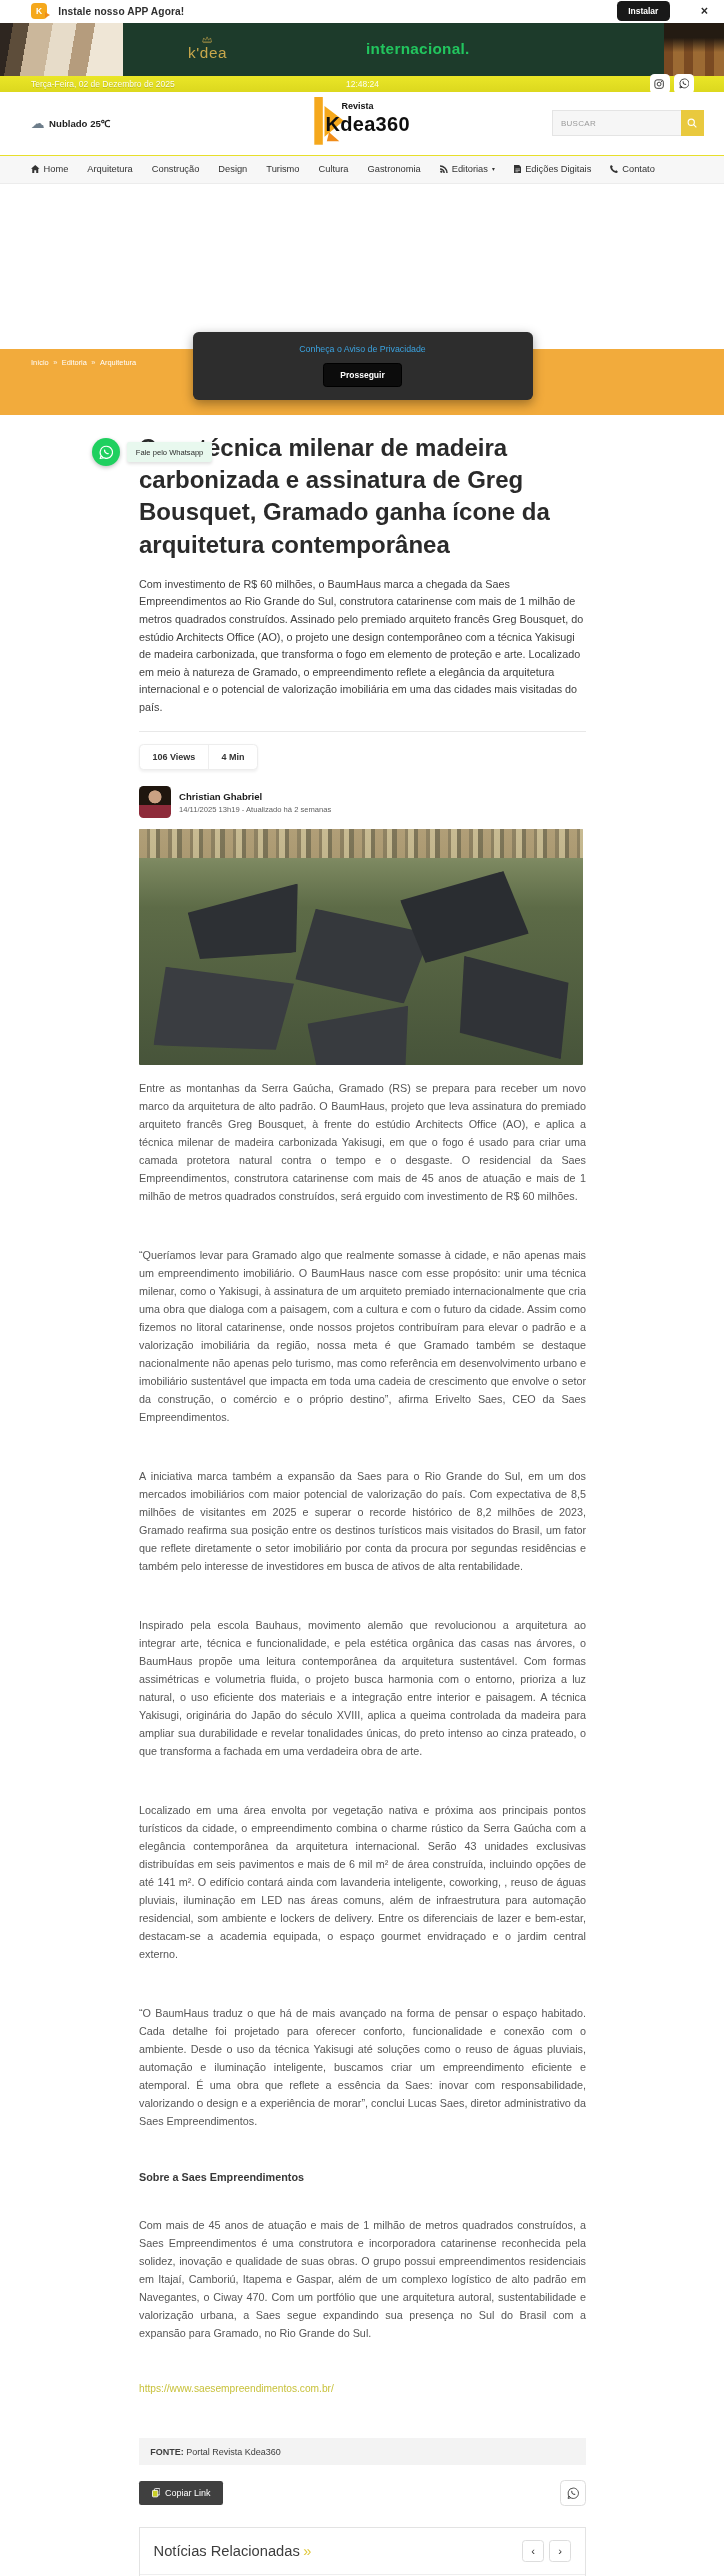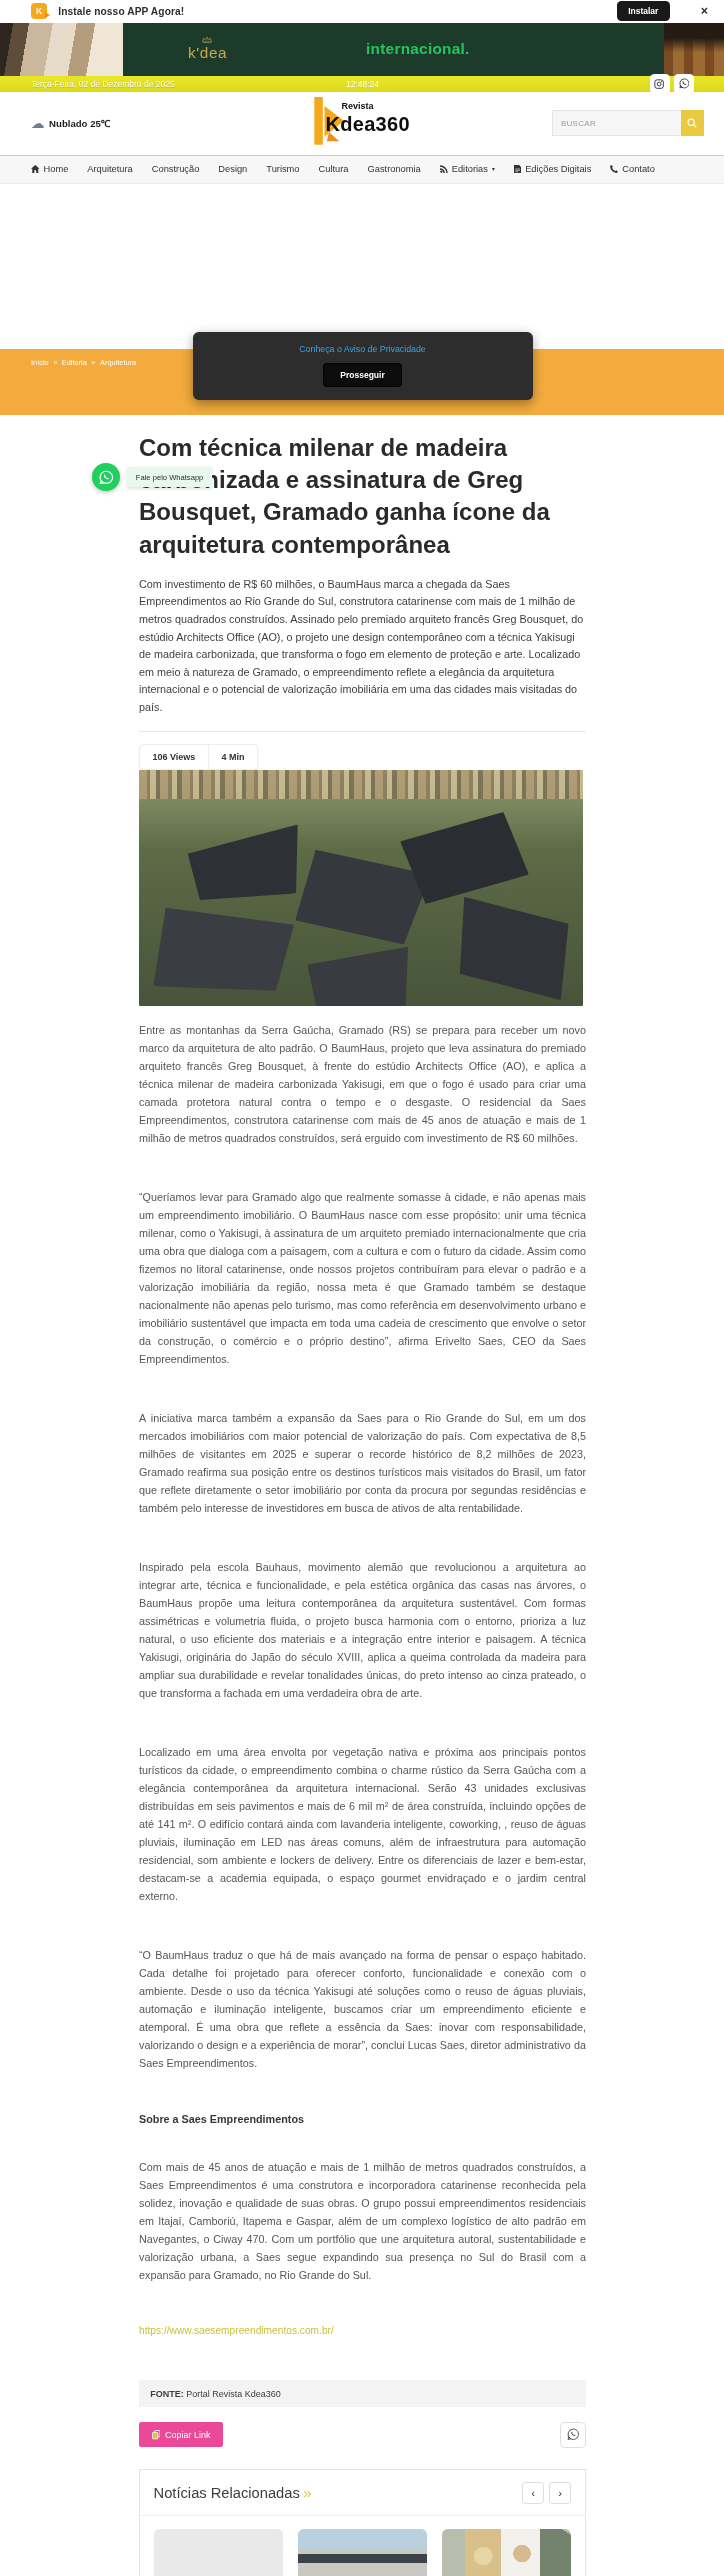--- a/index.html
+++ b/index.html
@@ -62,21 +62,21 @@
   .breadcrumb { position:absolute; left:31px; top:9px; display:flex; gap:4.5px; font-size:7.4px; color:#fff; font-weight:500; }
   .crumb { cursor:pointer; }
   .crumb-sep { opacity:.85; }
   .watermark { position:absolute; left:50%; top:52%; transform:translate(-50%,-50%); font-size:20.4px; font-weight:700; letter-spacing:1.1px; color:rgba(255,255,255,.5); text-transform:uppercase; }
   .cookie-dialog { position:absolute; left:50%; transform:translateX(-50%); top:-17px; width:340px; background:#2d2d2d; border-radius:5.7px; padding:11.3px 19px 12.5px; text-align:center; z-index:60; box-shadow:0 3.4px 10.2px rgba(0,0,0,.35); }
   .cookie-text { color:#f0f0f0; font-size:8.8px; line-height:13.6px; }
   .cookie-link { color:#3ba3e0; font-size:8.8px; display:inline-block; margin-top:1.1px; cursor:pointer; }
   .cookie-btn { margin-top:9px; background:#0c0c0c; color:#fff; font-size:8.5px; font-weight:600; padding:6.2px 16px; border-radius:3.4px; border:0.6px solid #000; cursor:pointer; font-family:inherit; }
 
   
-  .wa-float { position:absolute; left:49px; top:463px; display:flex; align-items:center; z-index:40;padding-left:43px; }
+  .wa-float { position:absolute; left:49px; top:438px; display:flex; align-items:center; z-index:40;padding-left:43px; }
   .wa-circle { width:28px; height:28px; border-radius:50%; background:#1fd05f; display:flex; align-items:center; justify-content:center; box-shadow:0 1.7px 4.5px rgba(0,0,0,.25); cursor:pointer; }
   .wa-label { margin-left:6.8px; background:#e8f8ee; color:#2b2b2b; font-size:7.6px; padding:5.7px 9px; border-radius:2.3px; box-shadow:0 1.1px 3.4px rgba(0,0,0,.12); cursor:pointer; }
 
   
   .content { width:447px; margin-left:139px; }
   .article-title { width:413px; font-size:24px; line-height:1.35; font-weight:800; color:#2a2a2a; margin:17px 0 14.7px; }
   .lead { font-size:10.8px; line-height:17.6px; font-weight:500; color:#3f3f3f; }
   .divider { border-top:0.6px solid #e8e8e8; margin:14.7px 0 11.3px; }
   .chips { display:inline-flex; background:#fff; border:0.6px solid #ededed; border-radius:4.5px; box-shadow:0 1.1px 2.8px rgba(0,0,0,.06); overflow:hidden; }
   .chip { padding:7.4px 12.5px; font-size:9px; font-weight:600; color:#333; }
@@ -100,21 +100,21 @@
   .roof.r5 { left:317px; top:136px; width:113px; height:85px; transform:rotate(10deg);  clip-path:polygon(0 0,95% 10%,100% 100%,8% 90%);  background:#303337; }
   .roof.r6 { left:170px; top:181px; width:102px; height:62px; transform:rotate(-5deg);  clip-path:polygon(0 15%,100% 0,92% 100%,6% 92%);  background:#383b3f; }
 
   .body-text p { font-size:10.8px; line-height:18px; color:#565656; text-align:justify; margin-bottom:41px; }
   .subheading { font-size:10.8px; font-weight:800; color:#383838; margin-bottom:33px; }
   .site-link { display:block; color:#c8c13b; font-size:10.2px; text-decoration:none; margin:0 0 44px; cursor:pointer; }
 
   .fonte { background:#f3f3f3; padding:8.5px 11.3px; font-size:9px; color:#3d3d3d; }
   .fonte b { font-weight:800; }
   .copy-row { display:flex; align-items:center; justify-content:space-between; margin-top:14.7px; }
-  .copy-btn { display:flex; align-items:center; gap:5.1px; background:#ec4899; color:#fff; border:none; font-size:9px; font-weight:500; padding:7.4px 12.5px; border-radius:2.3px; cursor:pointer; font-family:inherit; }
+  .copy-btn { display:flex; align-items:center; gap:5.1px; background:#404040; color:#fff; border:none; font-size:9px; font-weight:500; padding:7.4px 12.5px; border-radius:2.3px; cursor:pointer; font-family:inherit; }
   .share-wa { width:26px; height:26px; background:#fff; border:0.6px solid #ddd; border-radius:4.5px; display:flex; align-items:center; justify-content:center; cursor:pointer; }
 
   
   .section-card { border:0.6px solid #e3e3e3; background:#fff; margin-top:21.5px; }
   .section-head { display:flex; align-items:center; justify-content:space-between; padding:11.3px 13.6px; border-bottom:0.6px solid #eee; }
   .section-title { font-size:14.7px; color:#3d3d3d; }
   .section-title .arrow { color:#e0c83c; margin-left:3.4px; }
   .carousel-arrows { display:flex; gap:4.5px; }
   .arrow-btn { width:22.6px; height:22.6px; border:0.6px solid #ddd; border-radius:3.4px; background:#fff; display:flex; align-items:center; justify-content:center; font-size:11.3px; color:#333; cursor:pointer; }
 
@@ -291,20 +291,27 @@
   <div class="content">
     <h1 class="article-title">Com técnica milenar de madeira carbonizada e assinatura de Greg Bousquet, Gramado ganha ícone da arquitetura contemporânea</h1>
     <p class="lead">Com investimento de R$ 60 milhões, o BaumHaus marca a chegada da Saes Empreendimentos ao Rio Grande do Sul, construtora catarinense com mais de 1 milhão de metros quadrados construídos. Assinado pelo premiado arquiteto francês Greg Bousquet, do estúdio Architects Office (AO), o projeto une design contemporâneo com a técnica Yakisugi de madeira carbonizada, que transforma o fogo em elemento de proteção e arte. Localizado em meio à natureza de Gramado, o empreendimento reflete a elegância da arquitetura internacional e o potencial de valorização imobiliária em uma das cidades mais visitadas do país.</p>
     <div class="divider"></div>
 
     <div class="chips">
       <span class="chip">106 Views</span>
       <span class="chip">4 Min</span>
     </div>
 
+    <div class="author-row">
+      <div class="avatar"></div>
+      <div>
+        <div class="author-name">Christian Ghabriel</div>
+        <div class="author-date">14/11/2025 13h19 - Atualizado há 2 semanas</div>
+      </div>
+    </div>
 
     <div class="hero">
       <div class="roof r1"></div>
       <div class="roof r2"></div>
       <div class="roof r3"></div>
       <div class="roof r4"></div>
       <div class="roof r5"></div>
       <div class="roof r6"></div>
     </div>
 

